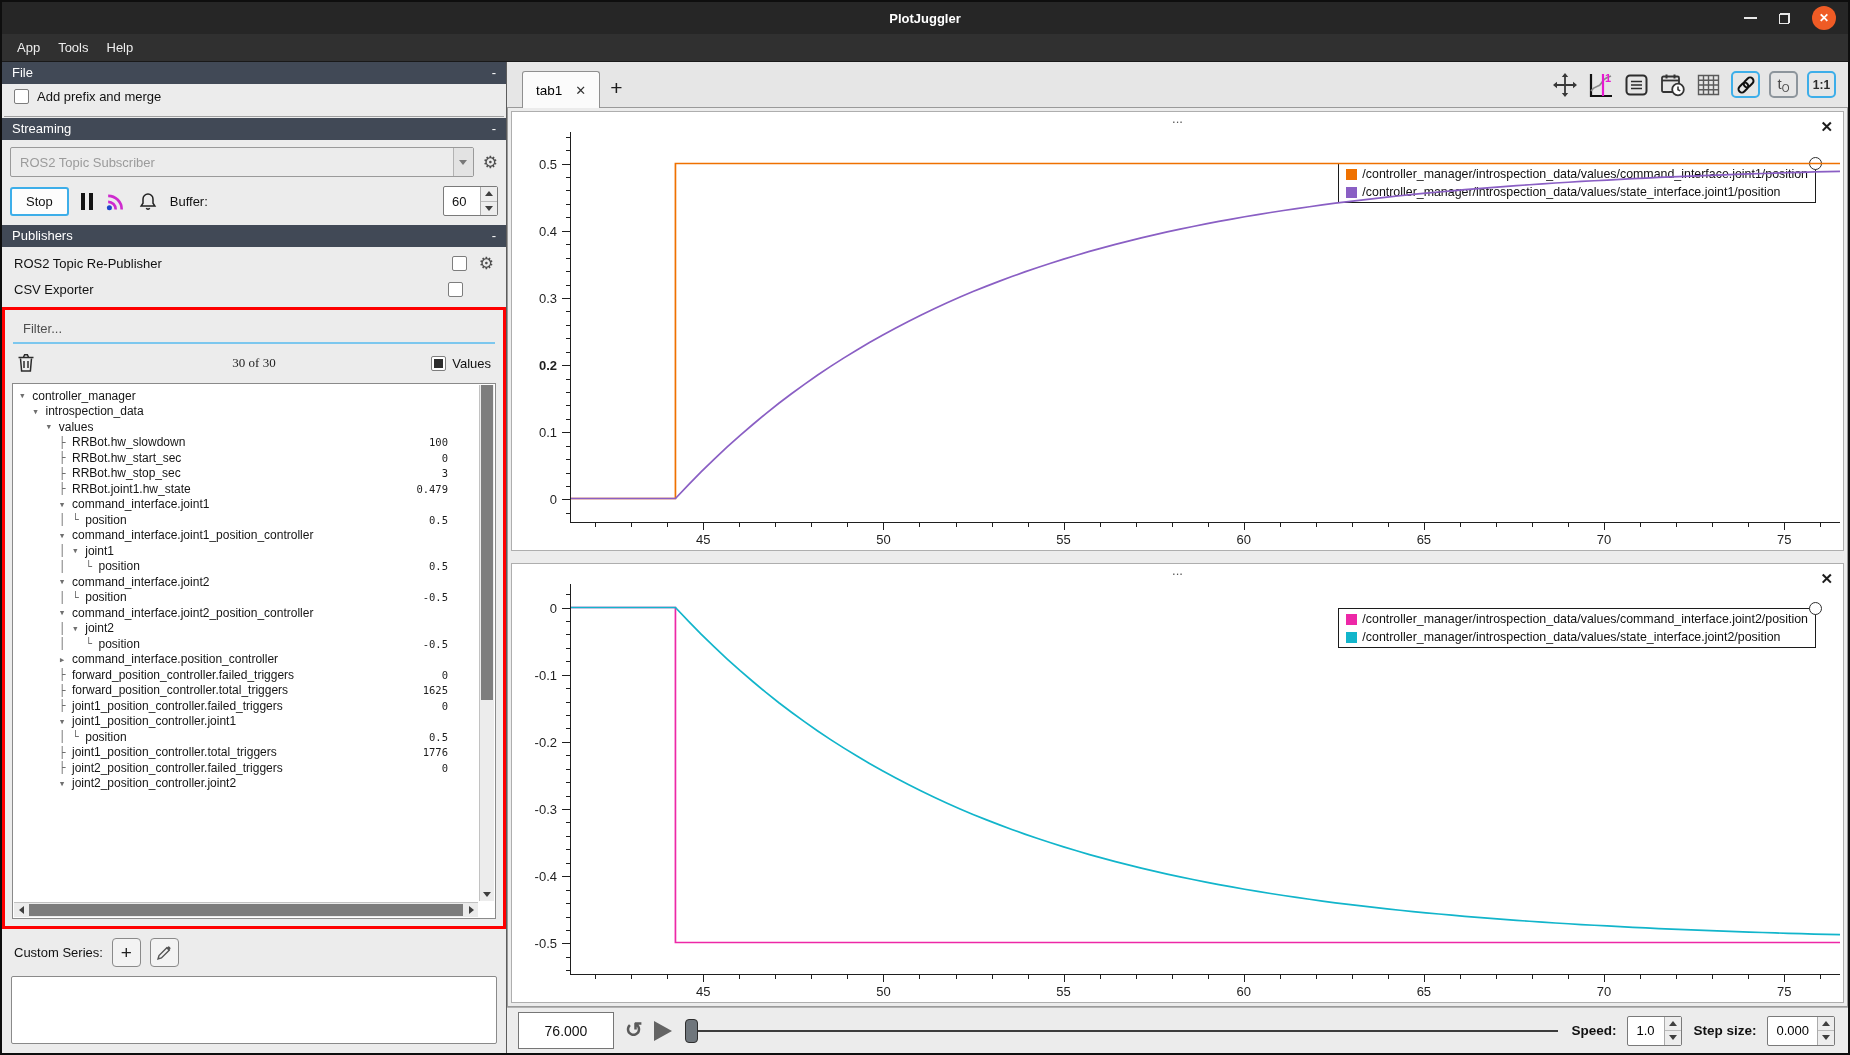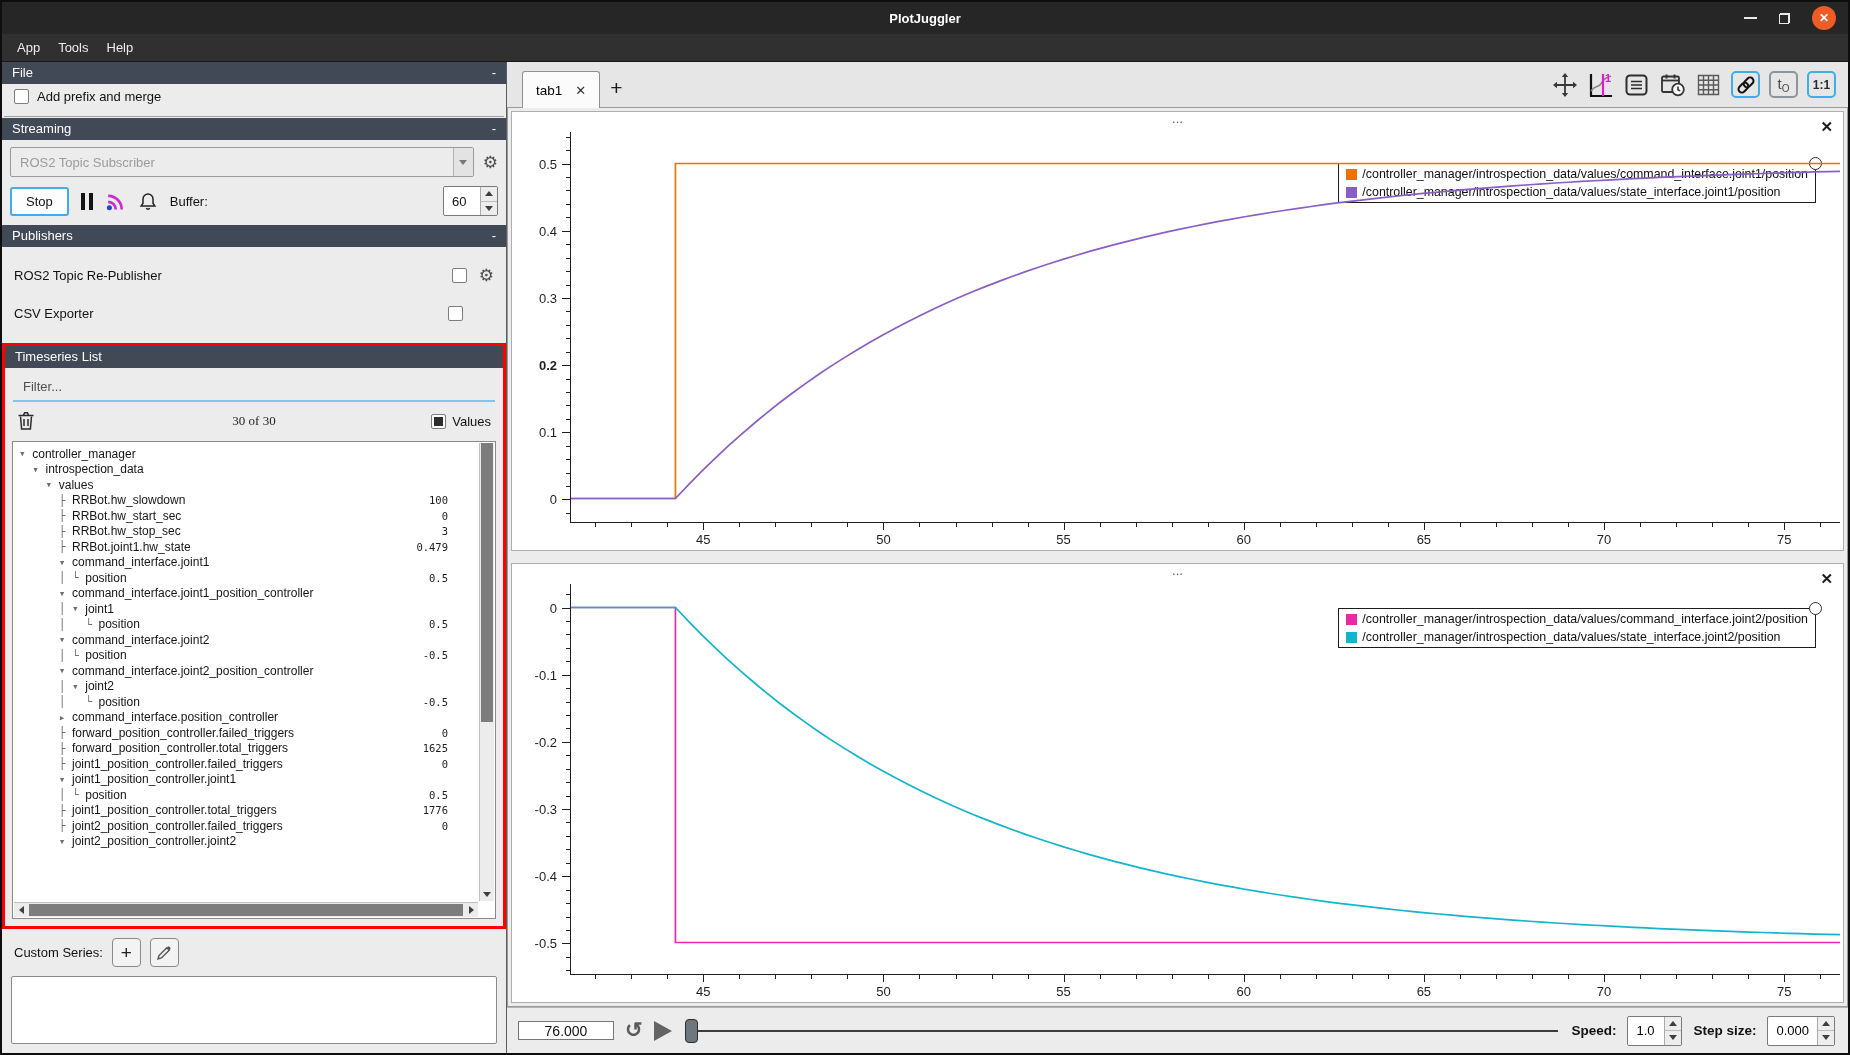--- a/index.html
+++ b/index.html
@@ -50,21 +50,21 @@
 .stop-btn { border:2px solid #3daee9; border-radius:3px; background:#fdfdfd; padding:5px 14px; font-size:13px; color:#111; }
 .pause-icon { display:flex; gap:4px; }
 .pause-icon i { width:4px; height:17px; background:#141414; }
 .spin { display:flex; height:30px; border:1px solid #7a7a7a; border-radius:2px; background:#fff; }
 .spin .val { display:flex; align-items:center; padding:0 8px; min-width:36px; font-size:13px; }
 .spin .arrows { width:17px; border-left:1px solid #ababab; display:flex; flex-direction:column; background:#ededed; }
 .spin .arrows i { flex:1; display:flex; align-items:center; justify-content:center; }
 .spin .arrows i:first-child { border-bottom:1px solid #bbb; }
 .tri-up { width:0; height:0; border-bottom:5px solid #3f3f3f; border-left:4px solid transparent; border-right:4px solid transparent; }
 .tri-down { width:0; height:0; border-top:5px solid #3f3f3f; border-left:4px solid transparent; border-right:4px solid transparent; }
-.pub-row { padding:20px 12px; gap:12px; }
+.pub-row { padding:8px 12px; gap:12px; }
 .gear-space { width:19px; }
 
 
 .ts-section { border:3px solid #fe0000; margin-top:2px; flex:1; min-height:0; display:flex; flex-direction:column; }
 .filter { margin:7px 8px 0; padding:4px 10px 6px; border-bottom:2px solid #7cc7ee; color:#4f4f4f; background:#ececec; }
 .count-row { position:relative; display:flex; align-items:center; padding:9px 12px 7px; }
 .count-center { position:absolute; left:50%; transform:translateX(-50%); color:#222;font-family:Liberation Serif, serif; }
 .values-wrap { margin-left:auto; display:flex; align-items:center; gap:6px; }
 .tree-box { flex:1; margin:3px 7px 7px; background:#fff; border:1px solid #8a8a8a; position:relative; min-height:0; overflow:hidden; }
 #tree-list { position:absolute; top:1px; left:1px; right:17px; bottom:17px; overflow:hidden; padding:3px 0 0 5px; }
@@ -123,21 +123,21 @@
 .legend { position:absolute; background:#fff; border:1px solid #1c1c1c; padding:3px 7px;
           display:flex; flex-direction:column; gap:4px; z-index:1; }
 .legend-row { display:flex; align-items:center; gap:5px; font-size:12.4px; color:#101010; white-space:nowrap; }
 .sw { width:11px; height:11px; flex:0 0 11px; }
 .legend-dot { position:absolute; top:-7px; right:-7px; width:13px; height:13px; border:1.7px solid #2e2e2e;
               border-radius:50%; background:#fff; z-index:2; }
 
 
 .transport { height:46px; flex:0 0 46px; background:#ececec; border-top:1px solid #b3b3b3;
              display:flex; align-items:center; gap:11px; padding:0 13px 0 11px; }
-.time-box { width:96px; height:19px; background:#fff; border:1px solid #767676; display:flex;
+.time-box { width:96px; height:37px; background:#fff; border:1px solid #767676; display:flex;
             align-items:center; justify-content:center; font-size:14px; color:#111;text-align:right; }
 .loop { font-size:21px; color:#5a5a5a; font-weight:bold; line-height:1; margin-top:-2px; }
 .play { width:0; height:0; border-left:18px solid #646464; border-top:10.5px solid transparent; border-bottom:10.5px solid transparent; }
 .slider { flex:1; position:relative; height:28px; }
 .track { position:absolute; left:2px; right:2px; top:13px; height:2px; background:#3c3c3c; }
 .thumb { position:absolute; left:2px; top:2px; width:13px; height:24px; background:#6f767c; border:1px solid #2e2e2e; border-radius:4px; }
 .t-label { font-weight:bold; font-size:13.5px; color:#111; }
 </style>
 </head>
 <body>
@@ -234,23 +234,20 @@
       <span class="gear">⚙</span>
     </div>
     <div class="row pub-row" style="padding-top:2px;">
       <span>CSV Exporter</span>
       <span class="spacer"></span>
       <div class="checkbox"></div>
       <span class="gear-space"></span>
     </div>
 
     <div class="ts-section">
-      <div class="section-header">
-        <span>Timeseries List</span>
-      </div>
       <div class="filter">Filter...</div>
       <div class="count-row">
         <svg width="18" height="20" viewBox="0 0 18 20">
           <g fill="none" stroke="#2c2c2c" stroke-width="1.5">
             <path d="M3.5 5.5 4.6 18h8.8L14.5 5.5"></path>
               <path d="M1.5 4.5h15"></path>
               <path d="M6.5 4.2 7.6 1.8h2.8l1.1 2.4"></path>
             <path d="M7 8v7M11 8v7"></path>
           </g>
         </svg>

